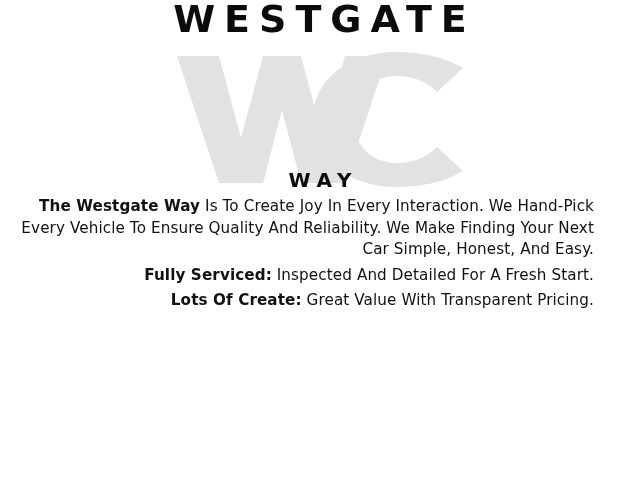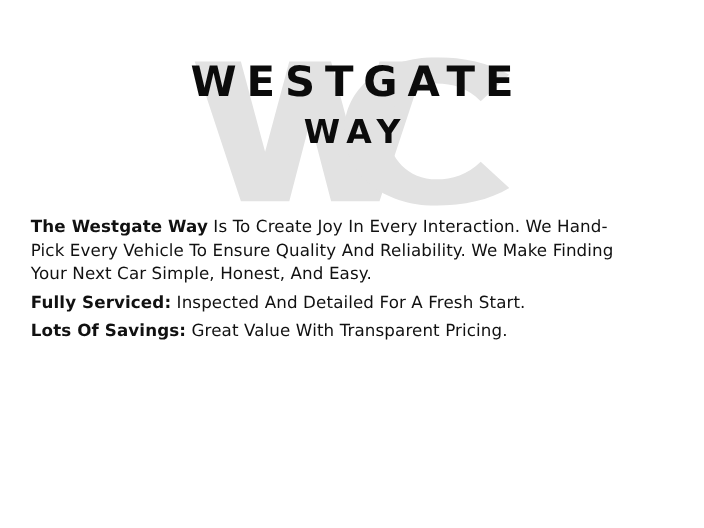--- a/index.html
+++ b/index.html
@@ -43,53 +43,53 @@
   }
   .logo-text-wrap {
     position: absolute;
     left: 0;
     top: 0;
     width: 640px;
     height: 190px;
     display: flex;
     flex-direction: column;
     align-items: center;
-    justify-content: center;
+    justify-content: space-between;
   }
   .logo-primary {
     font-family: "DejaVu Sans", sans-serif;
     font-weight: 700;
     font-size: 38px;
     line-height: 1;
     letter-spacing: 9px;
     color: #0b0b0b;
     text-indent: 9px;
     white-space: nowrap;
   }
   .logo-secondary {
     font-family: "DejaVu Sans", sans-serif;
     font-weight: 700;
-    font-size: 30px;
+    font-size: 20px;
     line-height: 1;
     letter-spacing: 7px;
     color: #0b0b0b;
     text-indent: 7px;
     margin-top: 13px;
     white-space: nowrap;
   }
 
   
   .copy {
     position: absolute;
     left: 0;
     top: 196px;
     width: 608px;
-    padding: 0 28px;
+    padding: 0 14px;
     box-sizing: border-box;
-    text-align: left;
+    text-align: right;
   }
   .para {
     font-family: "DejaVu Sans", sans-serif;
     font-size: 15.2px;
     line-height: 21.5px;
     color: #111111;
     margin: 0;
     letter-spacing: 0.1px;
   }
   .para + .para {
@@ -128,19 +128,19 @@
 
     <p class="para">
       <b>The Westgate Way</b><span> Is To Create Joy In Every Interaction. We Hand-Pick Every Vehicle To Ensure Quality And Reliability. We Make Finding Your Next Car Simple, Honest, And Easy.</span>
     </p>
 
     <p class="para">
       <b>Fully Serviced:</b><span> Inspected And Detailed For A Fresh Start.</span>
     </p>
 
     <p class="para">
-      <b>Lots Of Savings:</b><span> Great Value With Transparent Pricing.</span>
+      <b>Lots Of Create:</b><span> Great Value With Transparent Pricing.</span>
     </p>
 
 
   </div>
 
 </div>
 
 </body></html>

